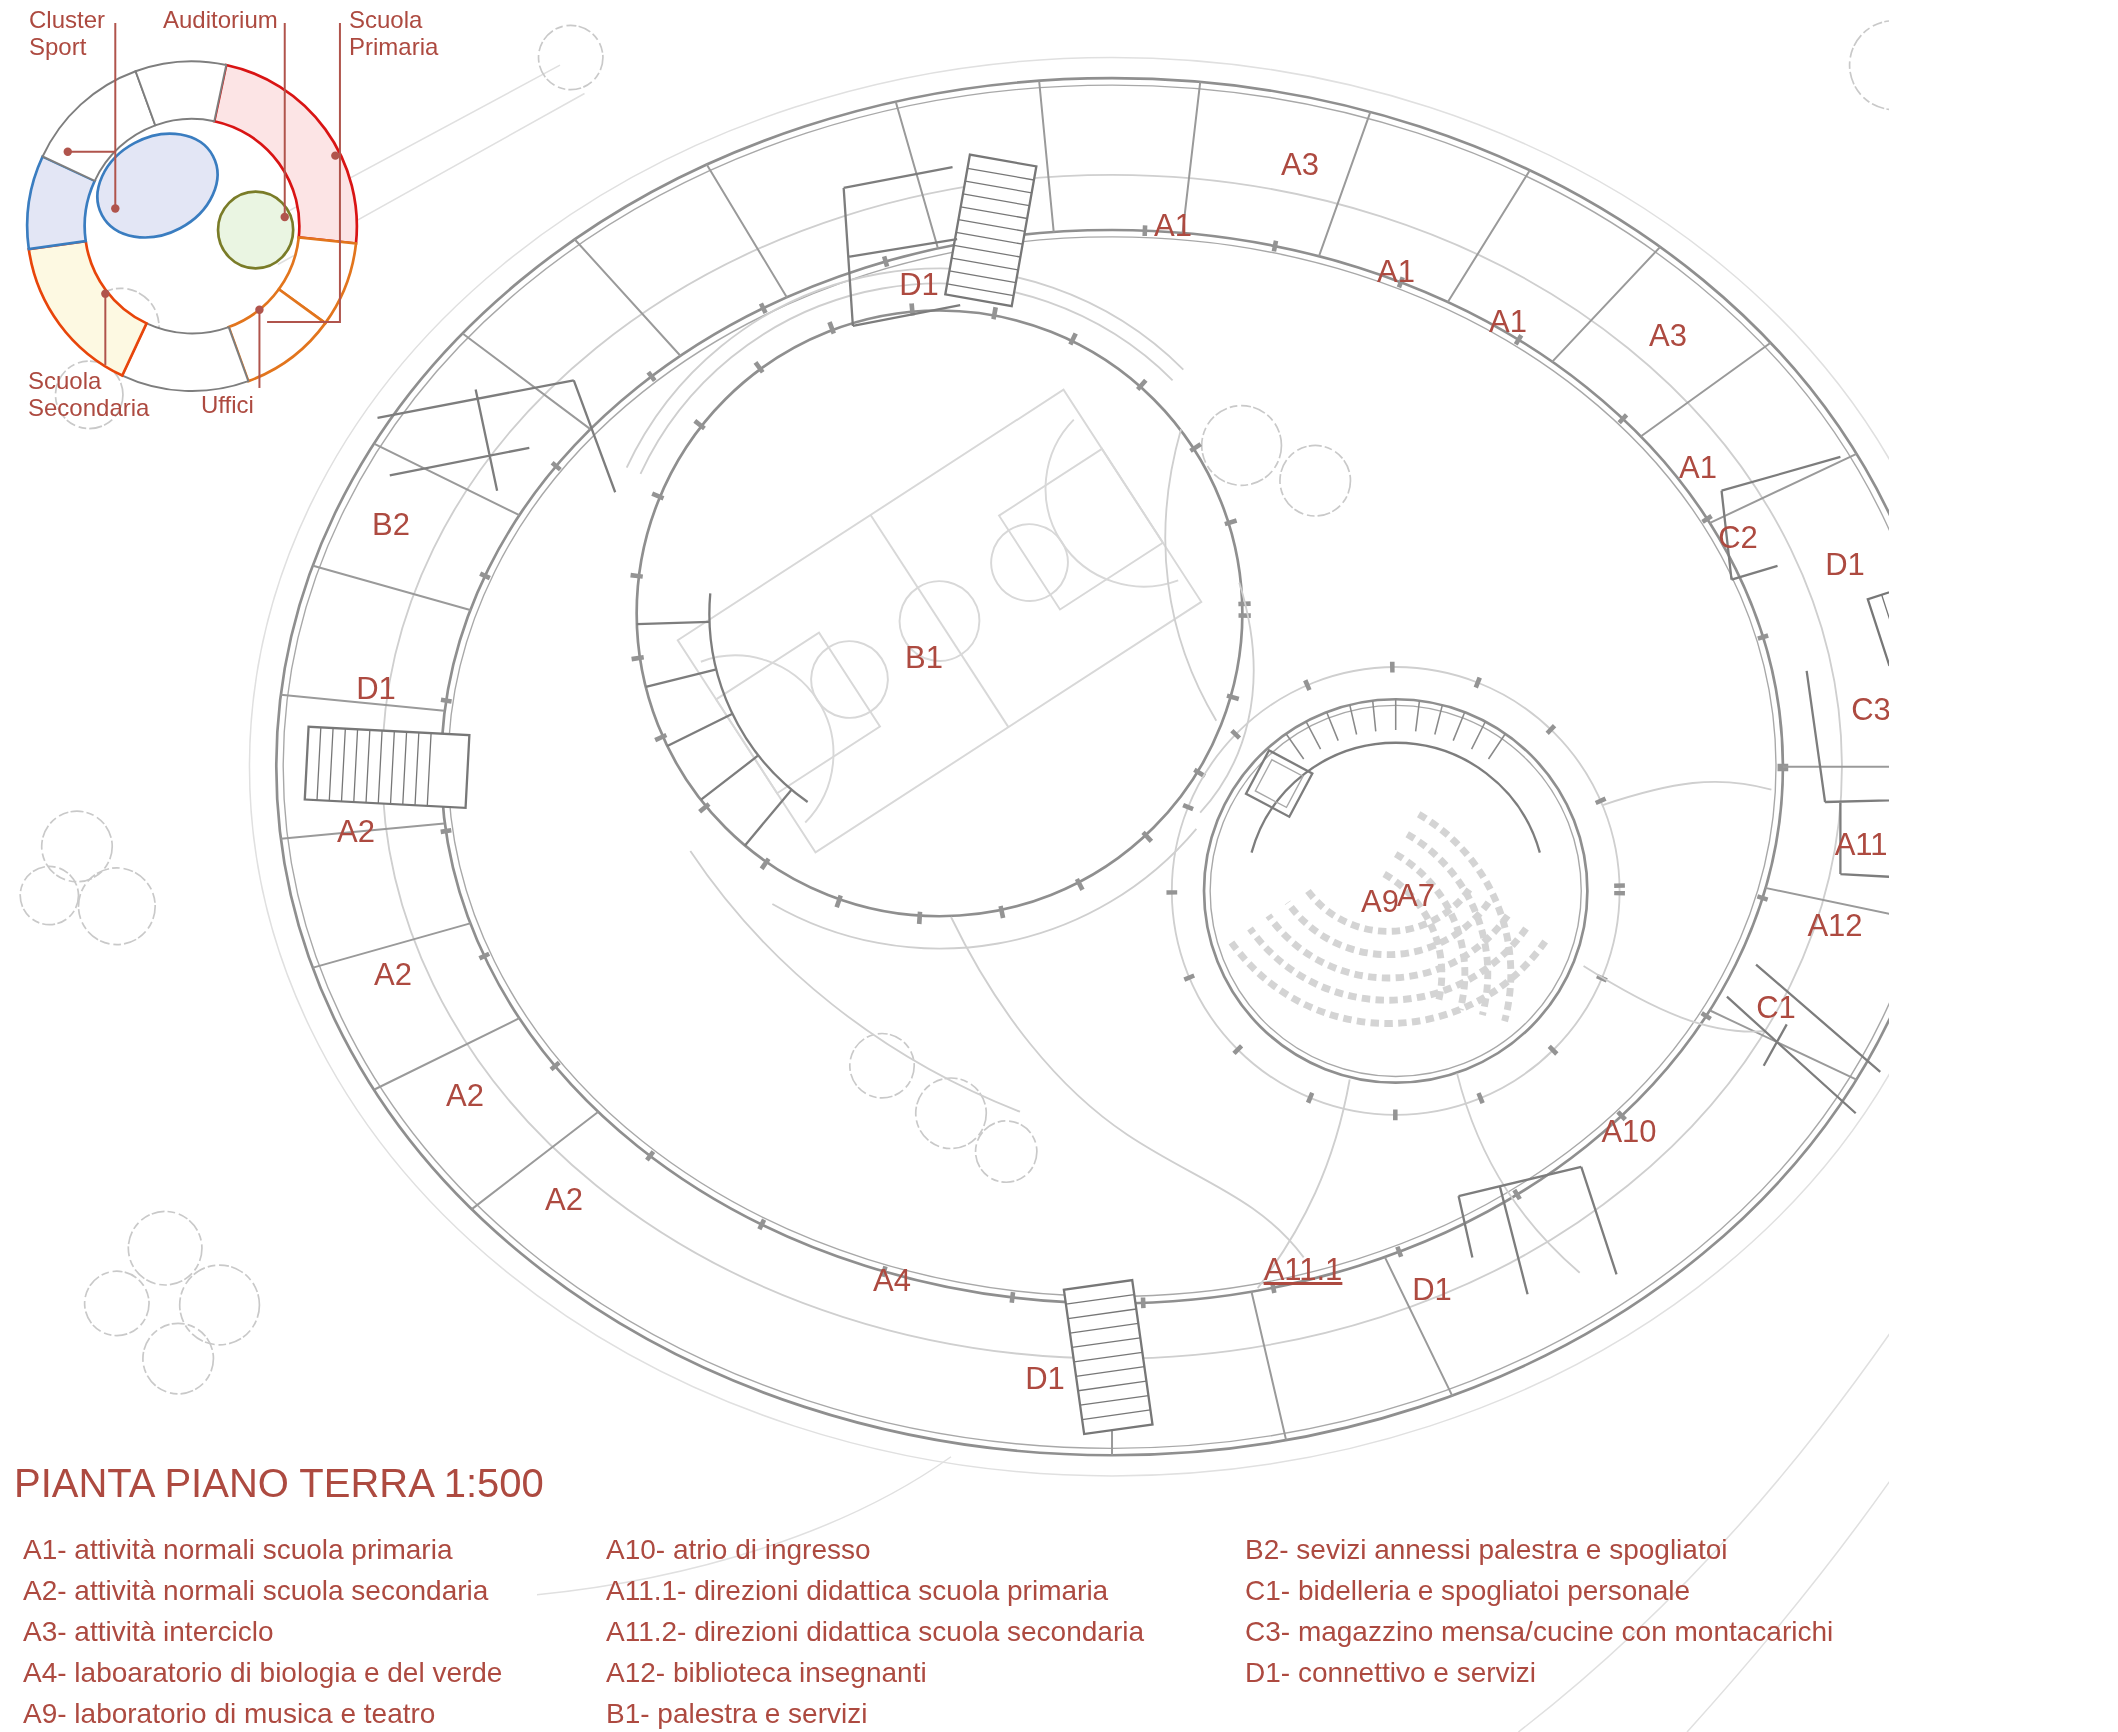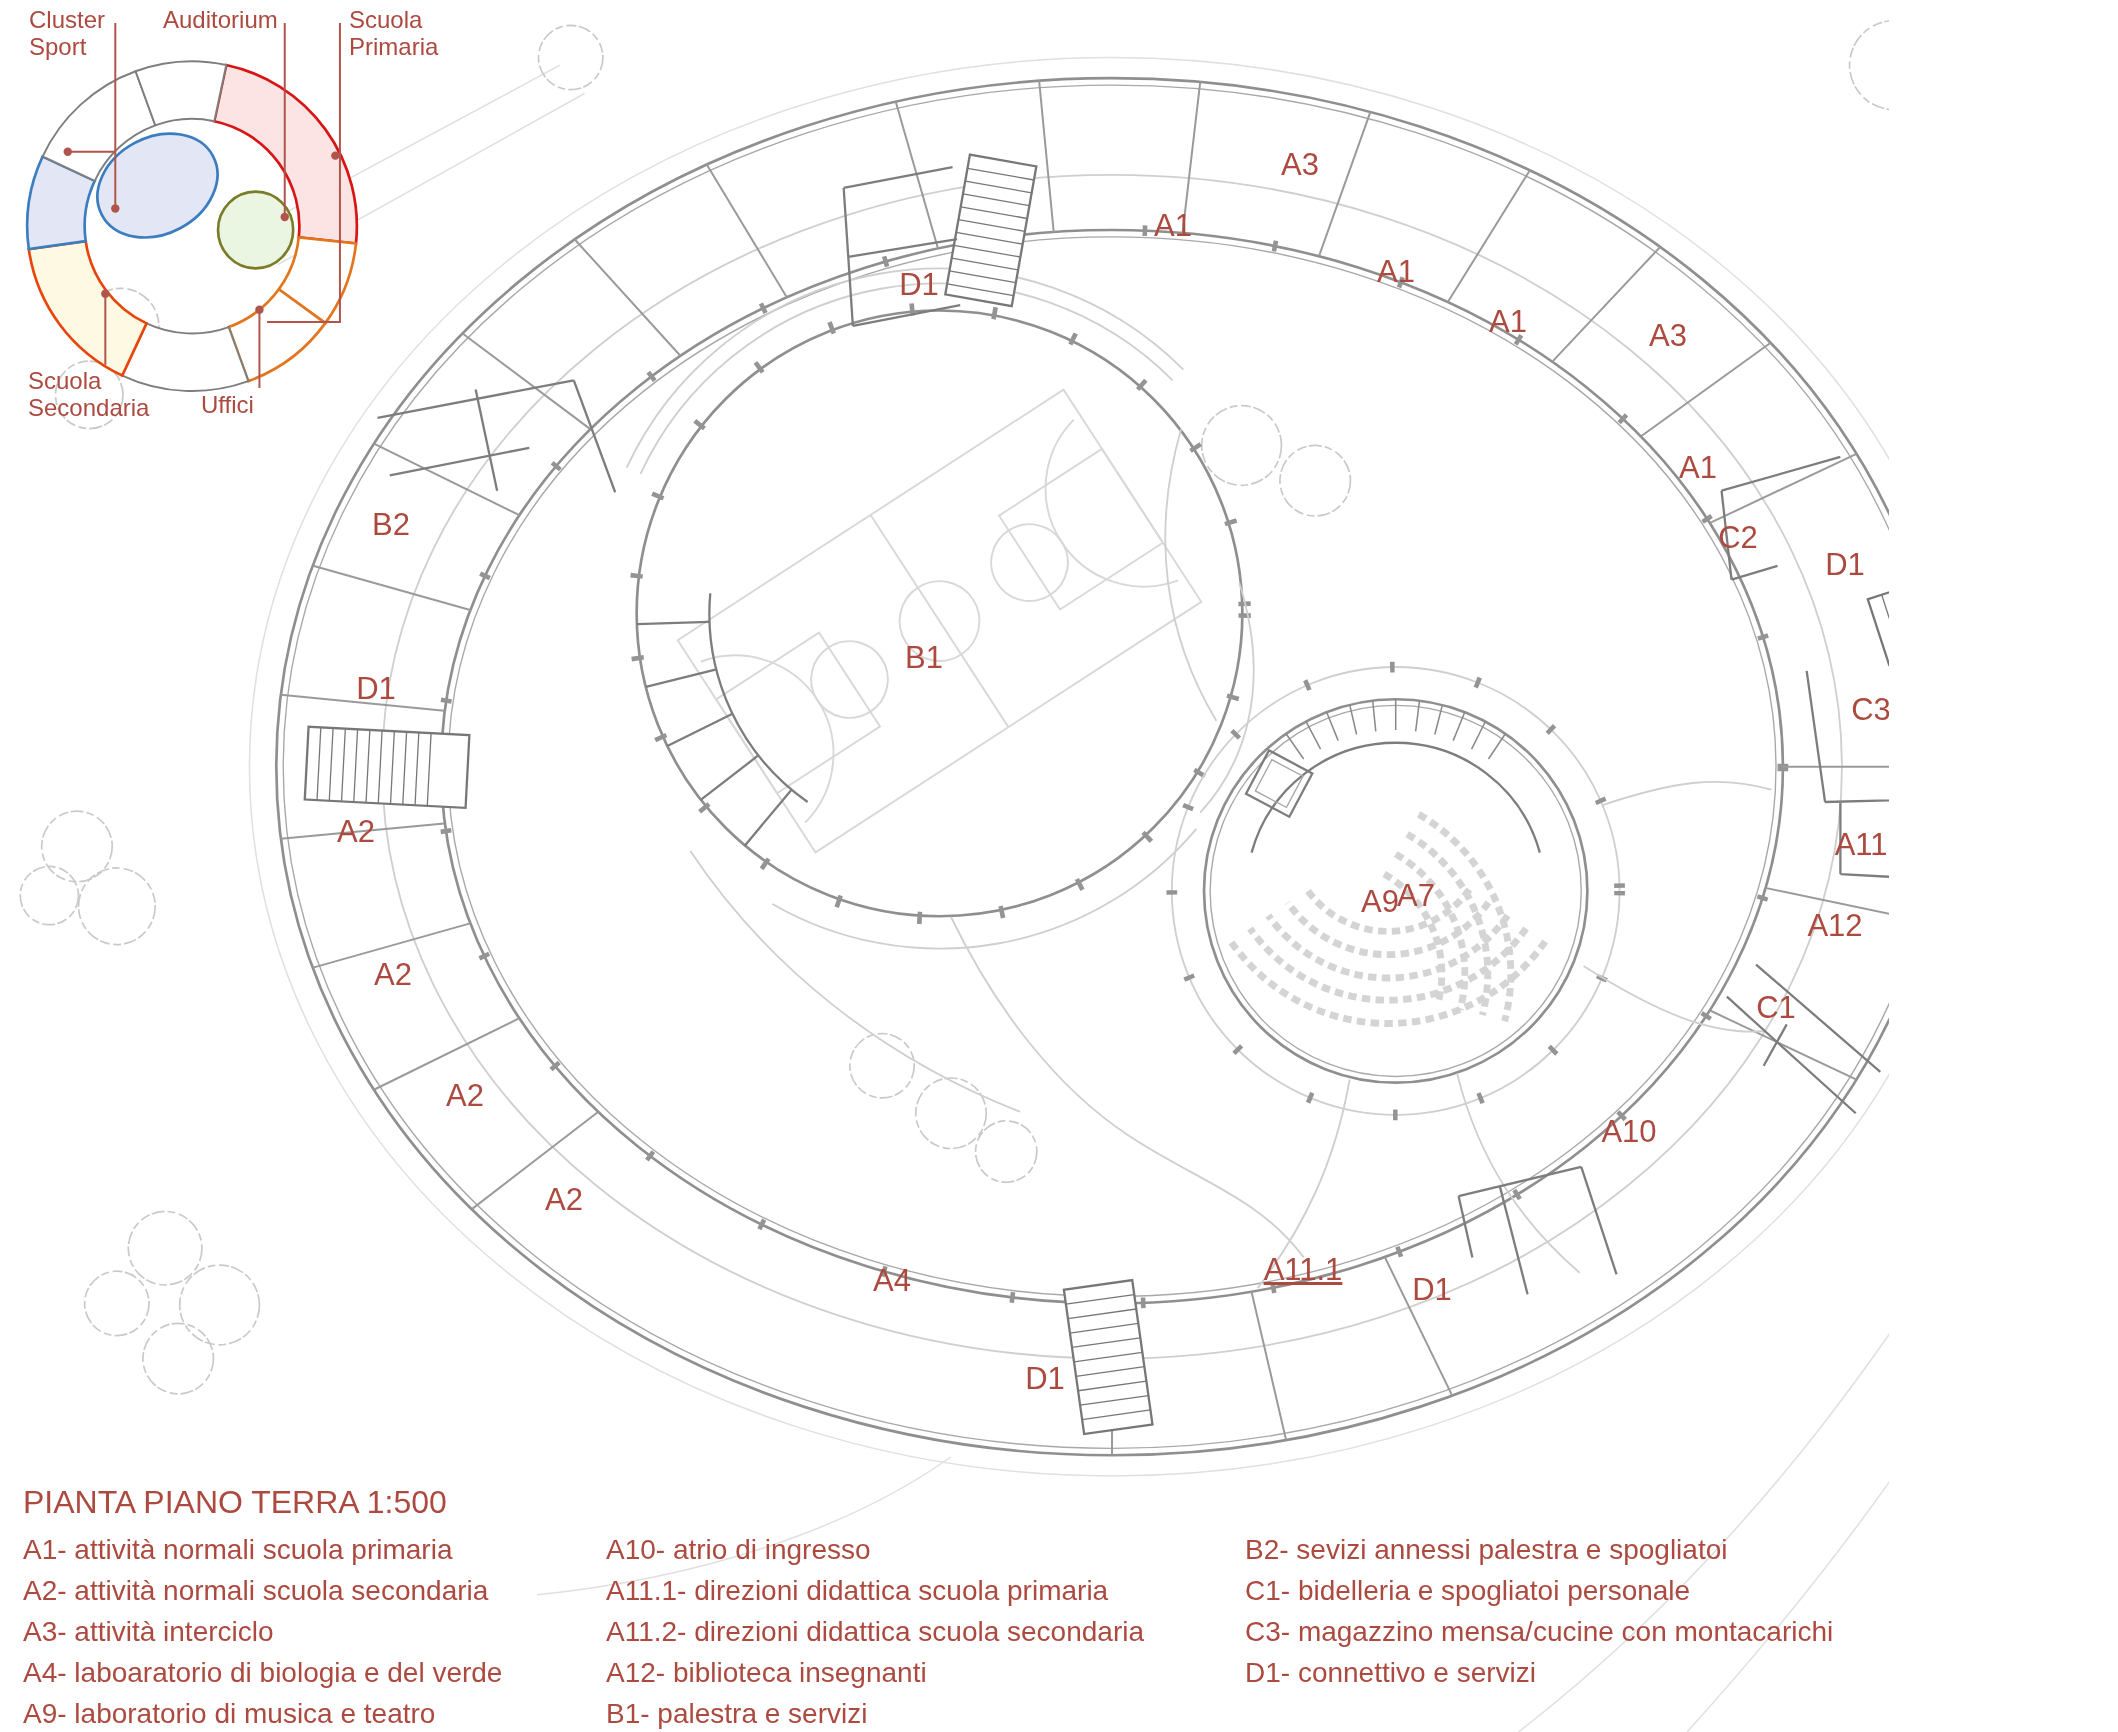--- a/index.html
+++ b/index.html
@@ -3,21 +3,21 @@
 <meta charset="utf-8">
 <style>
   html,body{margin:0;padding:0;background:#fff;}
   .stage{position:relative;width:1889px;height:1732px;background:#ffffff;overflow:hidden;
          font-family:"Liberation Sans",sans-serif;}
   .stage svg{position:absolute;left:0;top:0;}
   .room-label{position:absolute;transform:translate(-50%,-50%);font-size:31px;
               color:var(--label-red,#ad4a40);white-space:nowrap;letter-spacing:0;}
   .key-label{position:absolute;font-size:24px;line-height:1.13;color:var(--label-red,#ad4a40);
              white-space:pre-line;}
-  .legend-title{position:absolute;left:23px;top:1461px;font-size:32px;color:var(--label-red,#ad4a40);margin-top:23px;}
+  .legend-title{position:absolute;left:14px;top:1461px;font-size:40px;color:var(--label-red,#ad4a40);}
   .legend-col{position:absolute;top:1529px;font-size:28px;line-height:41px;color:var(--label-red,#ad4a40);}
   .legend-col div{white-space:nowrap;}
   
   .wall{stroke:#8f8f8f;stroke-width:3.5;fill:none;}
   .wall2{stroke:#a8a8a8;stroke-width:1.8;fill:none;}
   .walldark{stroke:#7d7d7d;stroke-width:3;fill:none;}
   .part{stroke:#9a9a9a;stroke-width:2.6;fill:none;}
   .lite{stroke:#cfcfcf;stroke-width:2.4;fill:none;}
   .xlite{stroke:#e0e0e0;stroke-width:2;fill:none;}
   .court{stroke:#d8d8d8;stroke-width:2.5;fill:none;}

